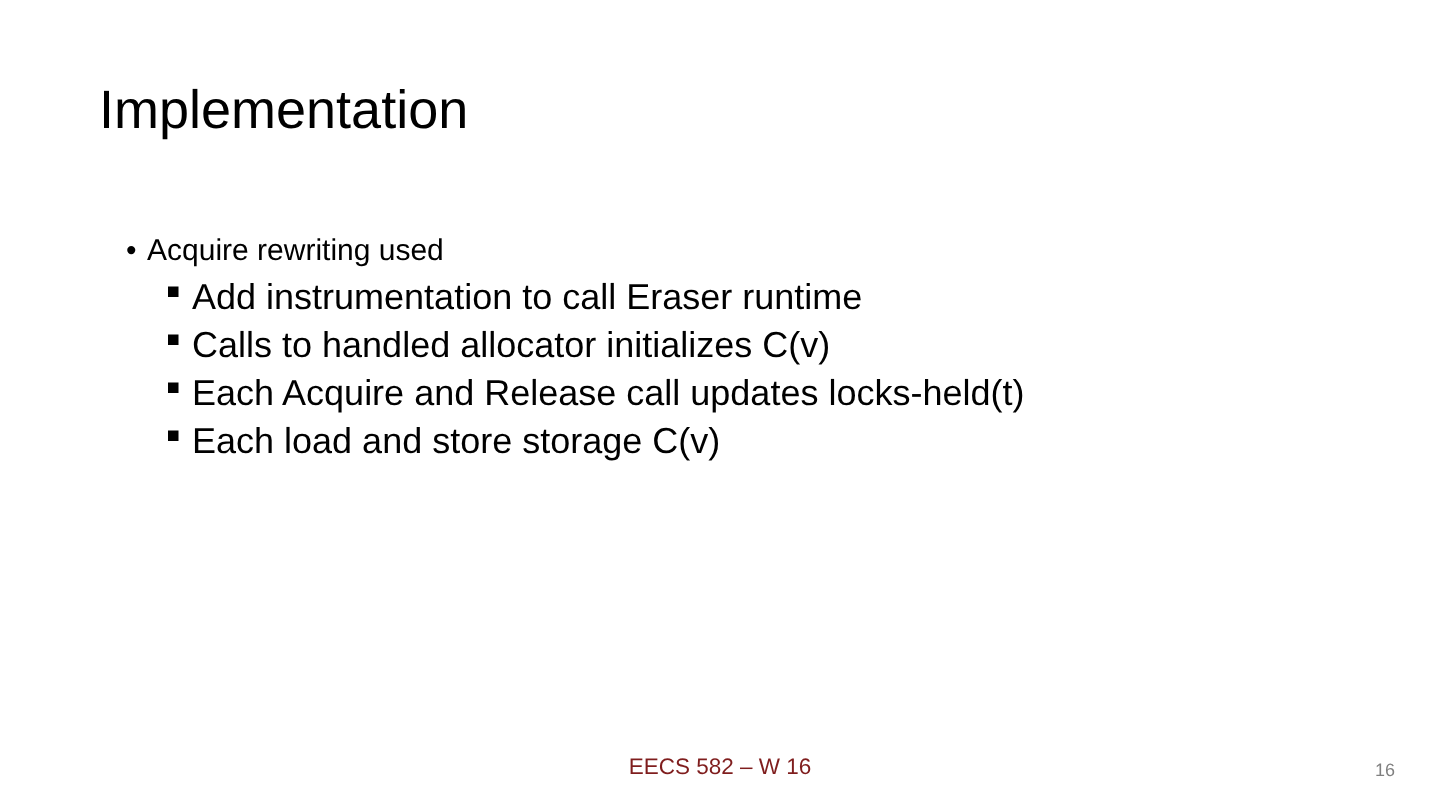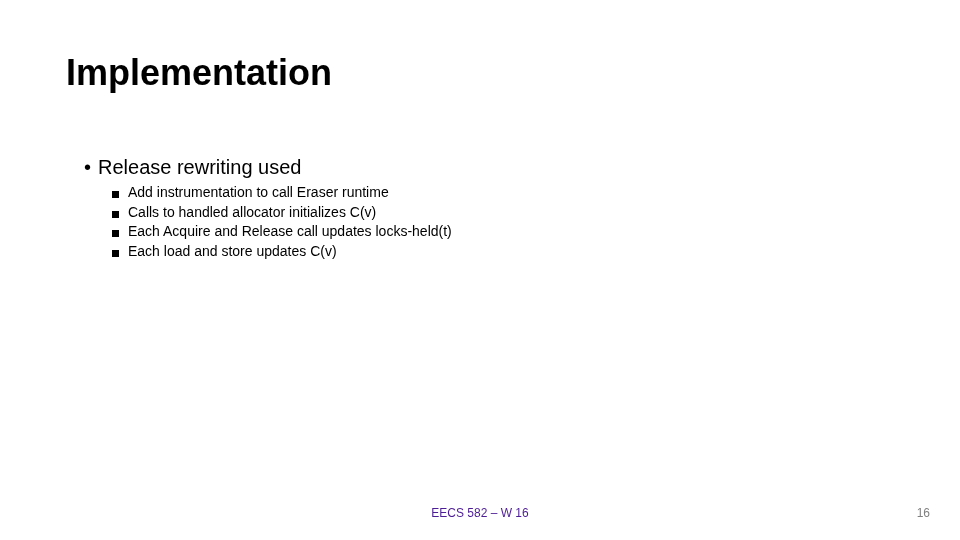--- a/index.html
+++ b/index.html
@@ -16,21 +16,21 @@
     position: relative;
     width: 960px;
     height: 540px;
     box-sizing: border-box;
   }
   .title {
     position: absolute;
     left: 66px;
     top: 52px;
     font-size: 36px;
-    font-weight: 700;
+    font-weight: 400;
     letter-spacing: 0px;
     text-align: right;
   }
   .content {
     position: absolute;
     left: 84px;
     top: 155px;
     right: 60px;
     font-size: 20px;
     line-height: 1.25;
@@ -47,68 +47,68 @@
     top: 0;
   }
   .sub {
     margin-left: 28px;
     margin-top: 2px;
   }
   .lvl2 {
     margin: 0 0 2px 0;
     padding-left: 16px;
     position: relative;
-    font-size: 14px;
+    font-size: 24px;
   }
   .lvl2::before {
     content: "";
     position: absolute;
     left: 0;
     top: 7px;
     width: 7px;
     height: 7px;
     background: #000;
   }
   .spacer {
     height: 44px;
   }
   .footer-center {
     position: absolute;
     width: 100%;
     text-align: center;
     bottom: 20px;
-    font-size: 12px;
-    color: #4c1d95;
+    font-size: 15px;
+    color: #7f1d1d;
   }
   .footer-right {
     position: absolute;
     right: 30px;
     bottom: 20px;
     font-size: 12px;
     color: #808080;
     margin-left: 28px;
   }
 </style>
 </head>
 <body>
 
 <div class="slide">
 
   <div class="title">Implementation</div>
 
   <div class="content">
 
     <div class="lvl1">
-      <span>Release rewriting used</span>
+      <span>Acquire rewriting used</span>
     </div>
     <div class="sub">
       <div class="lvl2">Add instrumentation to call Eraser runtime</div>
       <div class="lvl2">Calls to handled allocator initializes C(v)</div>
       <div class="lvl2">Each Acquire and Release call updates locks-held(t)</div>
-      <div class="lvl2">Each load and store updates C(v)</div>
+      <div class="lvl2">Each load and store storage C(v)</div>
     </div>
 
     <div class="spacer"></div>
 
 
   </div>
 
   <div class="footer-center">EECS 582 – W 16</div>
   <div class="footer-right">16</div>
 

